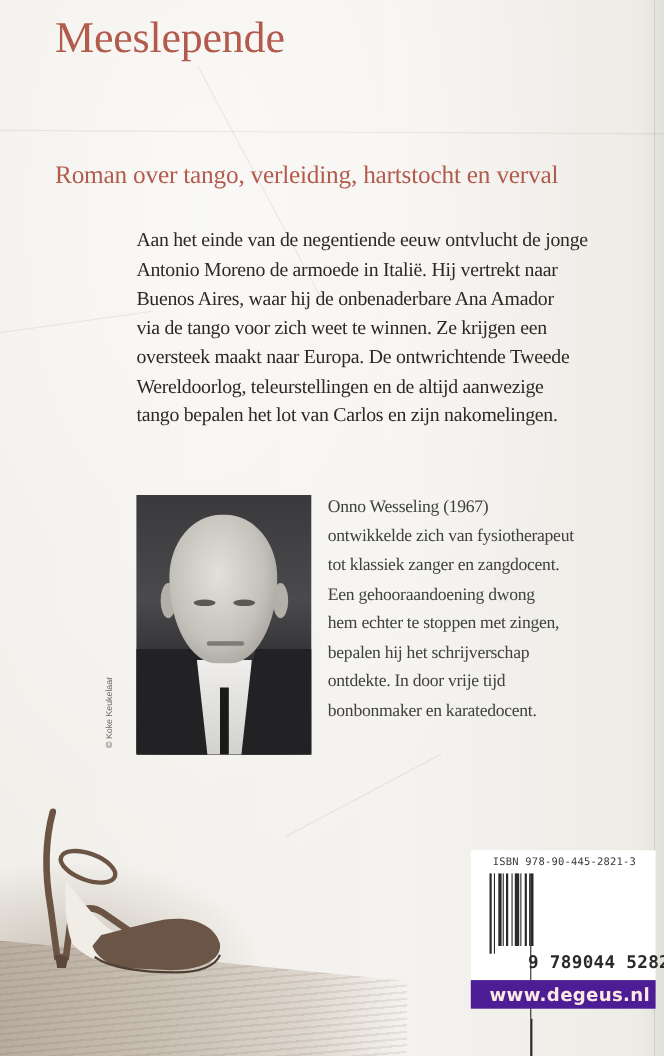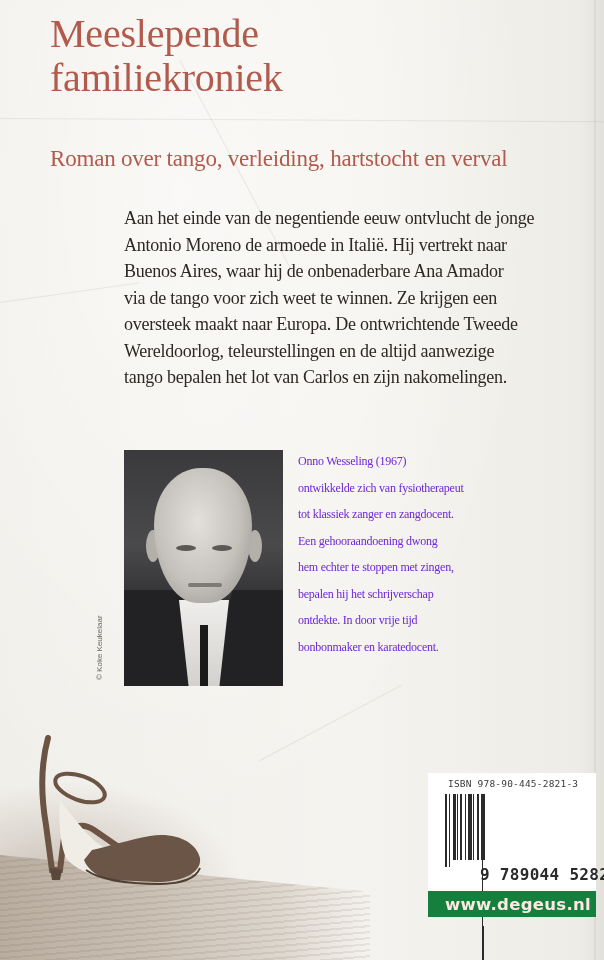--- a/index.html
+++ b/index.html
@@ -80,21 +80,21 @@
       position: absolute; left: 76px; top: 175px; width: 8px; height: 70px; background: #1a1a1a;
     }
     .photo-credit {
       position: absolute; left: 95px; top: 680px;
       transform: rotate(-90deg); transform-origin: left top;
       font-family: "Liberation Sans", "DejaVu Sans", sans-serif;
       font-size: 8px; color: #6a6560; white-space: nowrap;
     }
     .bio {
       position: absolute; left: 298px; top: 448px; width: 300px;
-      font-size: 12px; line-height: 26.5px; color: #6d28d9; letter-spacing: -0.25px;
+      font-size: 16px; line-height: 26.5px; color: #404040; letter-spacing: -0.25px;
     }
     .bio span { display: block; white-space: nowrap; }
     .shoe-area {
       position: absolute; left: 0; top: 700px; width: 420px; height: 260px;
       background:
         radial-gradient(ellipse 60% 55% at 15% 70%, rgba(120,100,80,0.35), rgba(120,100,80,0) 70%);
     }
     .floor {
       position: absolute; left: 0; top: 855px; width: 370px; height: 105px;
       background:
@@ -119,42 +119,41 @@
     .bars i { display: block; height: 66px; background: #2a2a2a; }
     .bars i.g { height: 73px; }
     .bars b { display: block; }
     .barcode-digits {
       position: absolute; left: 6px; top: 92px;
       font-family: "DejaVu Sans Mono", "Liberation Mono", monospace;
       font-size: 16px; color: #2a2a2a; white-space: nowrap; letter-spacing: 0.3px; margin-left: 46px;
     }
     .url-banner {
       position: absolute; left: 428px; top: 891px; width: 168px; height: 26px;
-      background: #15803d;
+      background: #4c1d95;
       display: flex; align-items: center; justify-content: center;
       font-family: "DejaVu Sans", "Liberation Sans", sans-serif;
       font-weight: bold; font-size: 16.5px; color: #fbe9e3; letter-spacing: 0.3px; padding-left: 12px;
     }
   </style>
 </head>
 <body>
 
 
 
 <div class="cover">
   <div class="crease" style="left:0;top:118px;width:604px;transform:rotate(0.3deg);"></div>
   <div class="crease" style="left:180px;top:60px;width:240px;transform:rotate(62deg);"></div>
   <div class="crease" style="left:260px;top:760px;width:160px;transform:rotate(-28deg);"></div>
   <div class="crease" style="left:0;top:302px;width:140px;transform:rotate(-8deg);"></div>
   <div class="crease" style="left:595px;top:0;width:960px;transform:rotate(90deg);background:rgba(120,110,100,0.18);"></div>
 </div>
 
 <h1 class="title">
   <span>Meeslepende</span>
-  <span>familiekroniek</span>
 </h1>
 
 <div class="subtitle">Roman over tango, verleiding, hartstocht en verval</div>
 
 <div class="blurb">
   <span>Aan het einde van de negentiende eeuw ontvlucht de jonge</span>
   <span>Antonio Moreno de armoede in Italië. Hij vertrekt naar</span>
   <span>Buenos Aires, waar hij de onbenaderbare Ana Amador</span>
   <span>via de tango voor zich weet te winnen. Ze krijgen een</span>
   <span>oversteek maakt naar Europa. De ontwrichtende Tweede</span>

